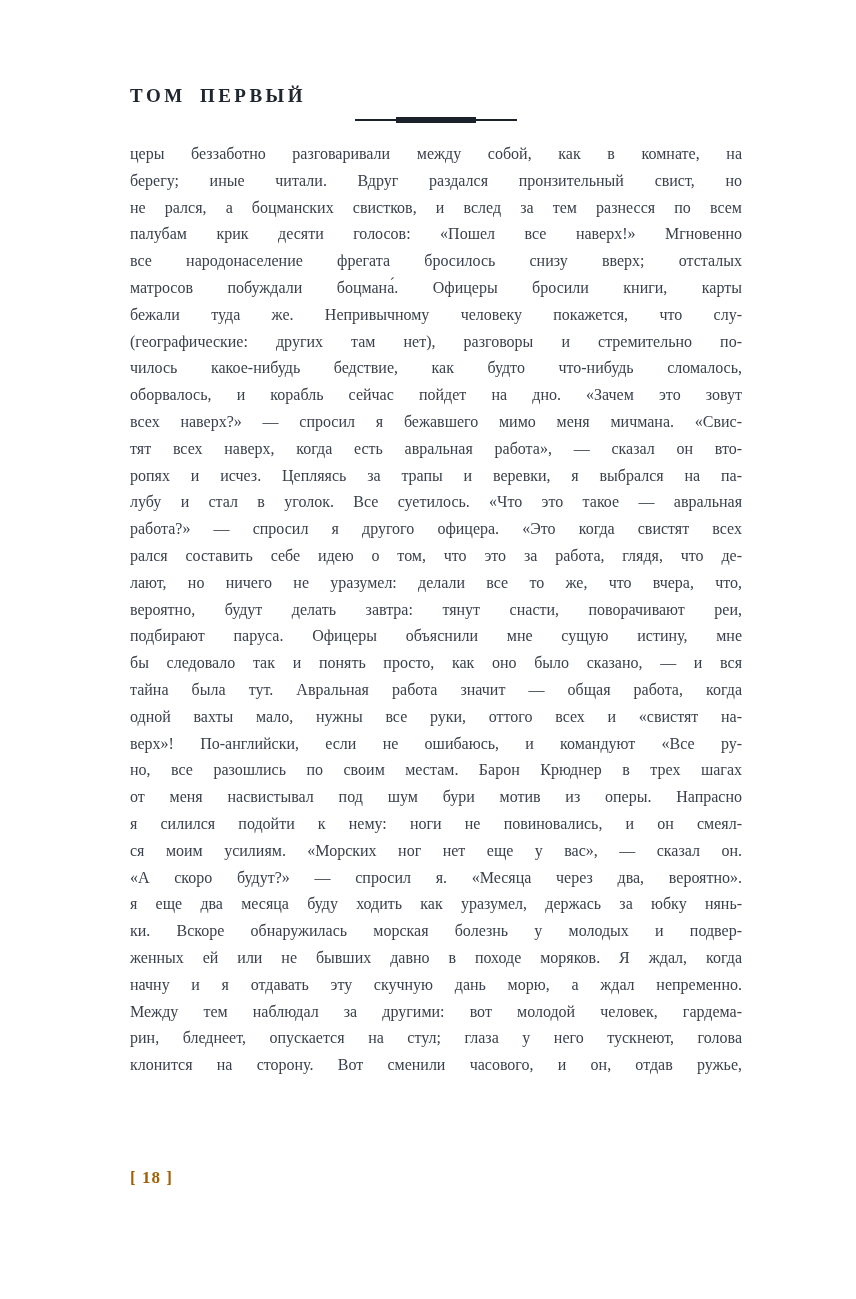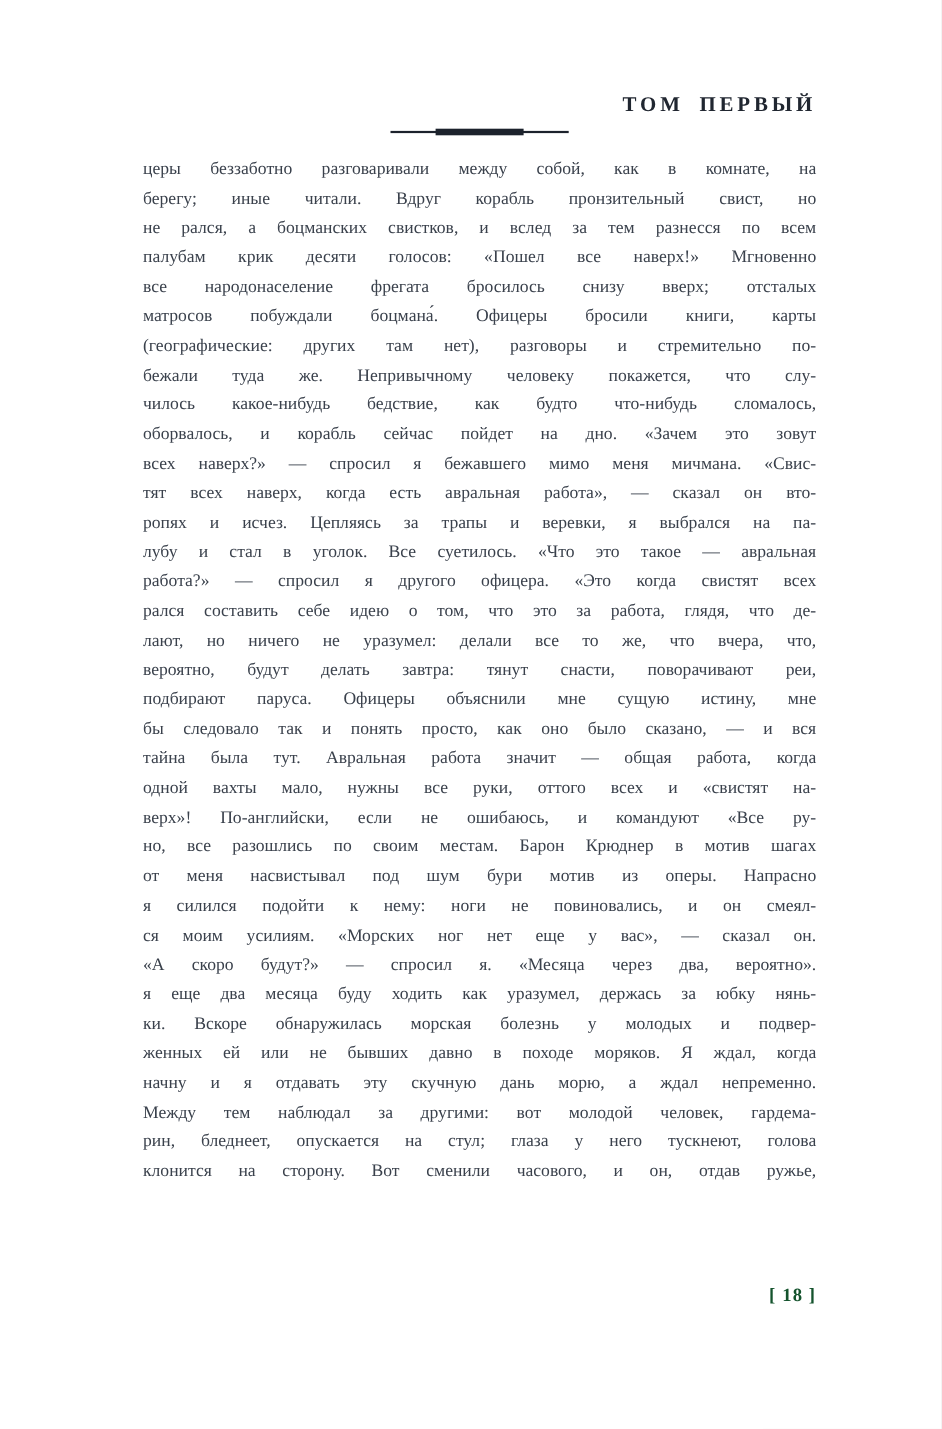--- a/index.html
+++ b/index.html
@@ -11,21 +11,21 @@
     margin: 0 auto;
     background: #ffffff;
     font-family: "Liberation Serif", serif;
     overflow: hidden;
   }
   .volume-title {
     position: absolute;
     top: 85px;
     left: 130px;
     width: 612px;
-    text-align: right;
+    text-align: left;
     font-size: 19px;
     font-weight: bold;
     letter-spacing: 3.5px;
     word-spacing: 6px;
     color: #202630;
   }
   .header-rule {
     position: absolute;
     top: 117px;
     left: 130px;
@@ -64,64 +64,64 @@
     white-space: nowrap;
     text-align: justify;
     text-align-last: justify;
     word-spacing: -1.5px;
   }
   .page-number {
     position: absolute;
     top: 1168px;
     left: 130px;
     width: 612px;
-    text-align: right;
+    text-align: left;
     font-size: 17px;
     font-weight: bold;
     letter-spacing: 1px;
-    color: #14532d;
+    color: #a16207;
   }
 </style>
 </head>
 <body>
 
 <div class="page">
 
   <div class="volume-title">ТОМ ПЕРВЫЙ</div>
 
   <div class="header-rule">
     <div class="thin"></div>
     <div class="thick"></div>
   </div>
 
   <div class="text-block">
       <div class="line">церы беззаботно разговаривали между собой, как в комнате, на</div>
-      <div class="line">берегу; иные читали. Вдруг корабль пронзительный свист, но</div>
+      <div class="line">берегу; иные читали. Вдруг раздался пронзительный свист, но</div>
       <div class="line">не рался, а боцманских свистков, и вслед за тем разнесся по всем</div>
       <div class="line">палубам крик десяти голосов: «Пошел все наверх!» Мгновенно</div>
       <div class="line">все народонаселение фрегата бросилось снизу вверх; отсталых</div>
       <div class="line">матросов побуждали боцмана́. Офицеры бросили книги, карты</div>
+      <div class="line">бежали туда же. Непривычному человеку покажется, что слу-</div>
       <div class="line">(географические: других там нет), разговоры и стремительно по-</div>
-      <div class="line">бежали туда же. Непривычному человеку покажется, что слу-</div>
       <div class="line">чилось какое-нибудь бедствие, как будто что-нибудь сломалось,</div>
       <div class="line">оборвалось, и корабль сейчас пойдет на дно. «Зачем это зовут</div>
       <div class="line">всех наверх?» — спросил я бежавшего мимо меня мичмана. «Свис-</div>
       <div class="line">тят всех наверх, когда есть авральная работа», — сказал он вто-</div>
       <div class="line">ропях и исчез. Цепляясь за трапы и веревки, я выбрался на па-</div>
       <div class="line">лубу и стал в уголок. Все суетилось. «Что это такое — авральная</div>
       <div class="line">работа?» — спросил я другого офицера. «Это когда свистят всех</div>
       <div class="line">рался составить себе идею о том, что это за работа, глядя, что де-</div>
       <div class="line">лают, но ничего не уразумел: делали все то же, что вчера, что,</div>
       <div class="line">вероятно, будут делать завтра: тянут снасти, поворачивают реи,</div>
       <div class="line">подбирают паруса. Офицеры объяснили мне сущую истину, мне</div>
       <div class="line">бы следовало так и понять просто, как оно было сказано, — и вся</div>
       <div class="line">тайна была тут. Авральная работа значит — общая работа, когда</div>
       <div class="line">одной вахты мало, нужны все руки, оттого всех и «свистят на-</div>
       <div class="line">верх»! По-английски, если не ошибаюсь, и командуют «Все ру-</div>
-      <div class="line">но, все разошлись по своим местам. Барон Крюднер в мотив шагах</div>
+      <div class="line">но, все разошлись по своим местам. Барон Крюднер в трех шагах</div>
       <div class="line">от меня насвистывал под шум бури мотив из оперы. Напрасно</div>
       <div class="line">я силился подойти к нему: ноги не повиновались, и он смеял-</div>
       <div class="line">ся моим усилиям. «Морских ног нет еще у вас», — сказал он.</div>
       <div class="line">«А скоро будут?» — спросил я. «Месяца через два, вероятно».</div>
       <div class="line">я еще два месяца буду ходить как уразумел, держась за юбку нянь-</div>
       <div class="line">ки. Вскоре обнаружилась морская болезнь у молодых и подвер-</div>
       <div class="line">женных ей или не бывших давно в походе моряков. Я ждал, когда</div>
       <div class="line">начну и я отдавать эту скучную дань морю, а ждал непременно.</div>
       <div class="line">Между тем наблюдал за другими: вот молодой человек, гардема-</div>
       <div class="line">рин, бледнеет, опускается на стул; глаза у него тускнеют, голова</div>

